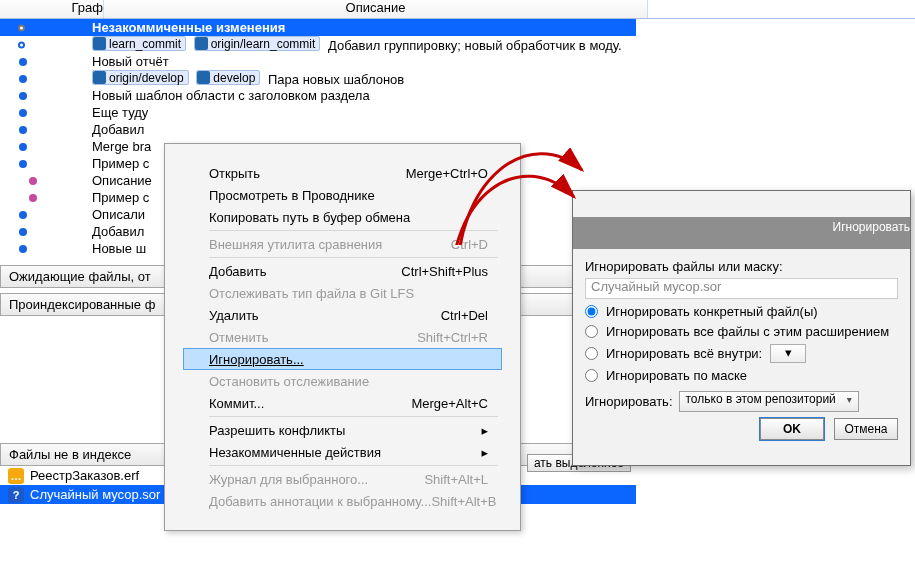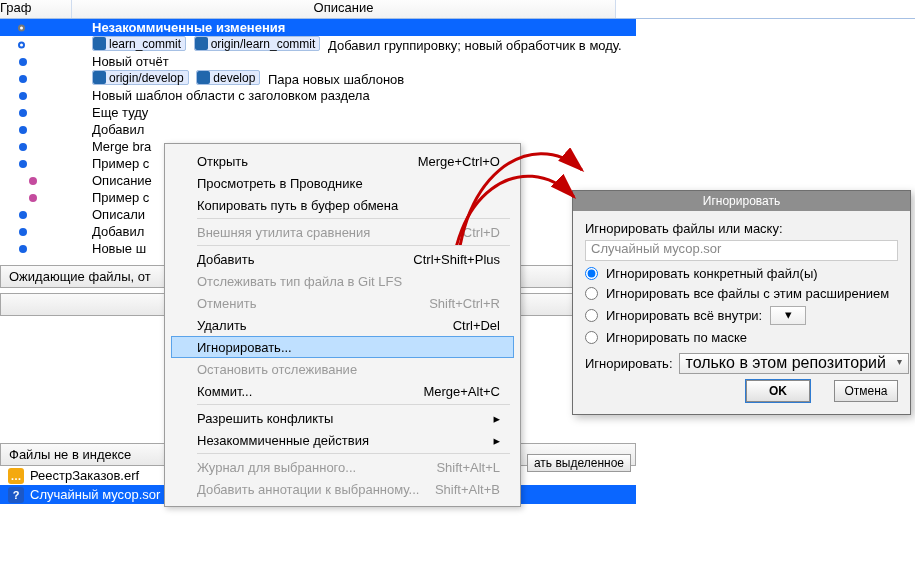--- a/index.html
+++ b/index.html
@@ -1,20 +1,20 @@
 <!DOCTYPE html>
 <html><head>
 <meta charset="utf-8">
 <style>
   * { box-sizing: border-box; font-family: "Segoe UI", Tahoma, sans-serif; font-size: 13px; }
   body { margin: 0; background: #fff; width: 915px; height: 579px; position: relative; overflow: hidden; }
 
   
   .grid-header { display: flex; height: 19px; border-bottom: 1px solid #a6c0e4; }
-  .gh-graph { width: 72px; text-align: left; color: #000; background: linear-gradient(#fdfdfd,#f2f2f2); border-right: 1px solid #cfdcef; }
+  .gh-graph { width: 104px; text-align: right; color: #000; background: linear-gradient(#fdfdfd,#f2f2f2); border-right: 1px solid #cfdcef; }
   .gh-desc  { width: 544px; text-align: center; color: #000; background: linear-gradient(#fdfdfd,#f2f2f2); border-right: 1px solid #cfdcef; }
 
   
   .rows { width: 636px; }
   .row { display: flex; align-items: center; height: 17px; }
   .row.sel { background: #0a66ff; color: #fff; }
   .graph-col { width: 92px; position: relative; flex-shrink: 0; }
   .msg-col { flex: 1; white-space: nowrap; overflow: hidden; text-overflow: ellipsis; padding-right: 4px; }
 
   .branch-tag { display: inline-flex; align-items: center; background: #e1eafd; border: 1px solid #a6c0e4; border-radius: 2px; padding: 0 4px 0 0; margin-right: 4px; height: 15px; }
@@ -36,39 +36,39 @@
   .btn-grey { position:absolute; right:4px; top:10px; height:18px; border:1px solid #999; background:linear-gradient(#fff,#e4e4e4); padding:0 6px; font-size:12px; }
 
   .file-list { width: 636px; }
   .file-row { display:flex; align-items:center; height:19px; padding-left: 8px; gap:6px; }
   .file-row.sel { background:#0a66ff; color:#fff; }
   .ficon { width:16px; height:16px; border-radius:3px; display:inline-flex; align-items:center; justify-content:center; color:#fff; font-size:11px; font-weight:bold;}
   .ficon.yellow { background:#f4a90f; }
   .ficon.blue   { background:#1c58c7; }
 
   
-  .ctxmenu { position:absolute; left:164px; top:143px; width:357px; background:#f4f4f4; border:1px solid #9c9c9c; box-shadow:2px 2px 6px rgba(0,0,0,0.22); padding:6px; }
+  .ctxmenu { position:absolute; left:164px; top:143px; width:357px; background:#f4f4f4; border:1px solid #9c9c9c; box-shadow:2px 2px 6px rgba(0,0,0,0.22); padding:18px; }
   .mi { display:flex; align-items:center; height:22px; padding:0 14px 0 26px; color:#000; white-space:nowrap; }
   .mi.disabled { color:#9a9a9a; }
-  .mi.hot { background:#bfe0ff; border:1px solid #5aa3ea; padding:0 13px 0 25px; }
+  .mi.hot { background:#bfe0ff; border:1px solid #5aa3ea; padding:0 13px 0 25px;text-decoration:underline; }
   .mi .sc { margin-left:auto; color:inherit; }
   .sep { height:1px; background:#d7d7d7; margin:2px 4px 2px 26px; }
 
   
   .dlg { position:absolute; left:572px; top:190px; width:339px; border:1px solid #6f6f6f; background:#f2f2f2; box-shadow:3px 3px 8px rgba(0,0,0,0.25); }
-  .dlg-title { height:20px; background:#8e8e8e; color:#fff; text-align:center; line-height:20px; font-size:12px; }
-  .dlg-body { padding:10px 12px 12px 12px; }
+  .dlg-title { height:32px; background:#8e8e8e; color:#fff; text-align:right; line-height:20px; font-size:12px;margin-top:26px; }
+  .dlg-body { padding:10px 12px 25px 12px; }
   .dlg-input { width:100%; height:21px; border:1px solid #ccc; padding:0 5px; color:#888; background:#fff; }
   .r-row { display:flex; align-items:center; gap:8px; margin:5px 0; font-size:13px; }
   input[type=radio] { margin:0; }
   .dd-small { height:19px; width:36px; border:1px solid #adadad; background:linear-gradient(#fff,#eee); text-align:center; }
   .dlg-bottom { display:flex; align-items:center; gap:6px; margin-top:8px; }
-  .dd-big { flex:0 0 auto; height:21px; border:1px solid #9e9e9e; background:linear-gradient(#fff,#eaeaea); padding:0 22px 0 6px; font-size:16px; position:relative;}
+  .dd-big { flex:0 0 auto; height:21px; border:1px solid #9e9e9e; background:linear-gradient(#fff,#eaeaea); padding:0 22px 0 6px; font-size:12px; position:relative;}
   .dd-big::after { content:"▾"; position:absolute; right:6px; top:2px; font-size:10px; color:#555;}
-  .dlg-btns { margin-left:auto; display:flex; gap:24px; }
+  .dlg-btns { margin-left:auto; display:flex; gap:10px; }
   .btn { width:64px; height:22px; border:1px solid #8a8a8a; background:linear-gradient(#fff,#e2e2e2); font-size:12px; }
   .btn.primary { box-shadow:0 0 0 1px #2f7bd1; font-weight:bold; }
 
   
   svg.arrow { position:absolute; left:442px; top:145px; pointer-events:none; }
 
   .gap { height: 122px; width: 636px; }
 </style>
 </head>
 <body>
@@ -205,20 +205,21 @@
       </div>
       <div class="msg-col">Новые ш</div>
     </div>
 </div>
 
 <div class="pending-bar">
   <span>Ожидающие файлы, от</span>
 </div>
 
 <div class="section-bar">
+  <span>Проиндексированные ф</span>
   <button class="btn-grey">сса выд</button>
 </div>
 
 <div class="gap"></div>
 
 <div class="section-bar">
   <span>Файлы не в индексе</span>
   <button class="btn-grey">ать выделенное</button>
 </div>
 
@@ -250,27 +251,27 @@
       <span class="sc">Ctrl+D</span>
     </div>
     <div class="sep"></div>
     <div class="mi">
       <span>Добавить</span>
       <span class="sc">Ctrl+Shift+Plus</span>
     </div>
     <div class="mi disabled">
       <span>Отслеживать тип файла в Git LFS</span>
     </div>
+    <div class="mi">
+      <span>Удалить</span>
+      <span class="sc">Ctrl+Del</span>
+    </div>
     <div class="mi disabled">
       <span>Отменить</span>
       <span class="sc">Shift+Ctrl+R</span>
-    </div>
-    <div class="mi">
-      <span>Удалить</span>
-      <span class="sc">Ctrl+Del</span>
     </div>
     <div class="mi hot">
       <span>Игнорировать...</span>
     </div>
     <div class="mi disabled">
       <span>Остановить отслеживание</span>
     </div>
     <div class="mi">
       <span>Коммит...</span>
       <span class="sc">Merge+Alt+C</span>

